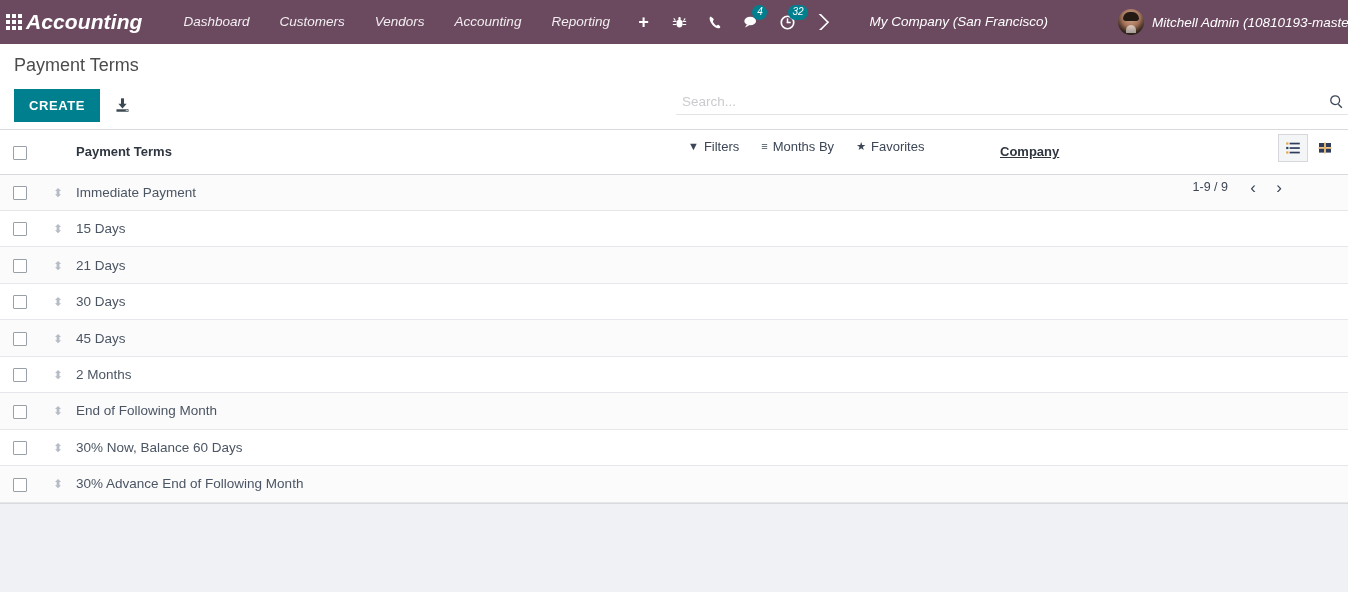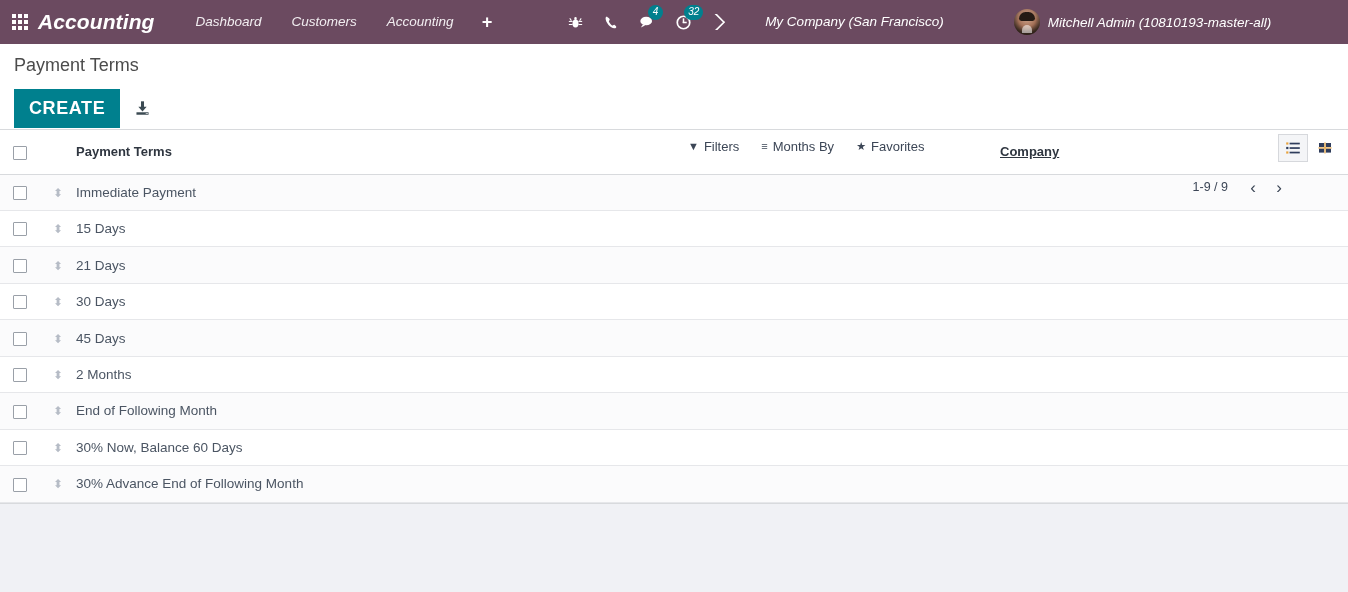--- a/index.html
+++ b/index.html
@@ -131,21 +131,21 @@
     font-weight: normal;
   }
   .btn-row {
     display: flex; align-items: center; gap: 12px;
     margin-top: 15px;
   }
   .btn-create {
     background: #00808e;
     color: #ffffff;
     border: none;
-    font-size: 18px;
+    font-size: 13px;
     font-weight: bold;
     letter-spacing: .6px;
     padding: 9px 15px;
     cursor: pointer;
     font-family: inherit;
   }
   .icon-import {
     cursor: pointer;
     display: flex; align-items: center;
     padding: 2px;
@@ -296,21 +296,23 @@
         <i></i>
         <i></i>
         <i></i>
     </span>
   </div>
 
   <div class="brand">Accounting</div>
 
   <div class="menu-item">Dashboard</div>
   <div class="menu-item">Customers</div>
+  <div class="menu-item">Vendors</div>
   <div class="menu-item">Accounting</div>
+  <div class="menu-item">Reporting</div>
   <div class="menu-plus">+</div>
 
   <div class="nav-spacer-left"></div>
 
   <div class="sys-icons">
 
     <div class="sys-icon">
       <svg width="15" height="15" viewBox="0 0 16 16">
         <ellipse cx="8" cy="9" rx="3.2" ry="4.2" fill="#ffffff"></ellipse>
         <rect x="6.7" y="2.2" width="2.6" height="3" rx="1.3" fill="#ffffff"></rect>
@@ -372,20 +374,29 @@
         <svg width="17" height="17" viewBox="0 0 18 18">
           <rect x="7.4" y="1.4" width="3.2" height="6.2" fill="#3b4a52"></rect>
           <path d="M4.6 7.2 L13.4 7.2 L9 12.2 Z" fill="#3b4a52"></path>
           <rect x="2.6" y="13" width="12.8" height="2.6" fill="#3b4a52"></rect>
           <rect x="12.4" y="14" width="2.4" height="0.7" fill="#ffffff"></rect>
         </svg>
       </span>
     </div>
   </div>
 
+  <div class="cp-search">
+    <input type="text" placeholder="Search..." style="">
+    <span class="search-icon-btn">
+      <svg width="15" height="15" viewBox="0 0 16 16">
+        <circle cx="6.6" cy="6.6" r="4.7" fill="none" stroke="#3c4656" stroke-width="1.4"></circle>
+        <rect x="9.8" y="10.2" width="5.4" height="1.5" fill="#3c4656" transform="rotate(45 10 11)"></rect>
+      </svg>
+    </span>
+  </div>
 
   <div class="cp-filters">
     <div class="filter-btn">
       <span class="filter-glyph">▼</span>
       <span>Filters</span>
     </div>
     <div class="filter-btn">
       <span class="filter-glyph">≡</span>
       <span>Months By</span>
     </div>

